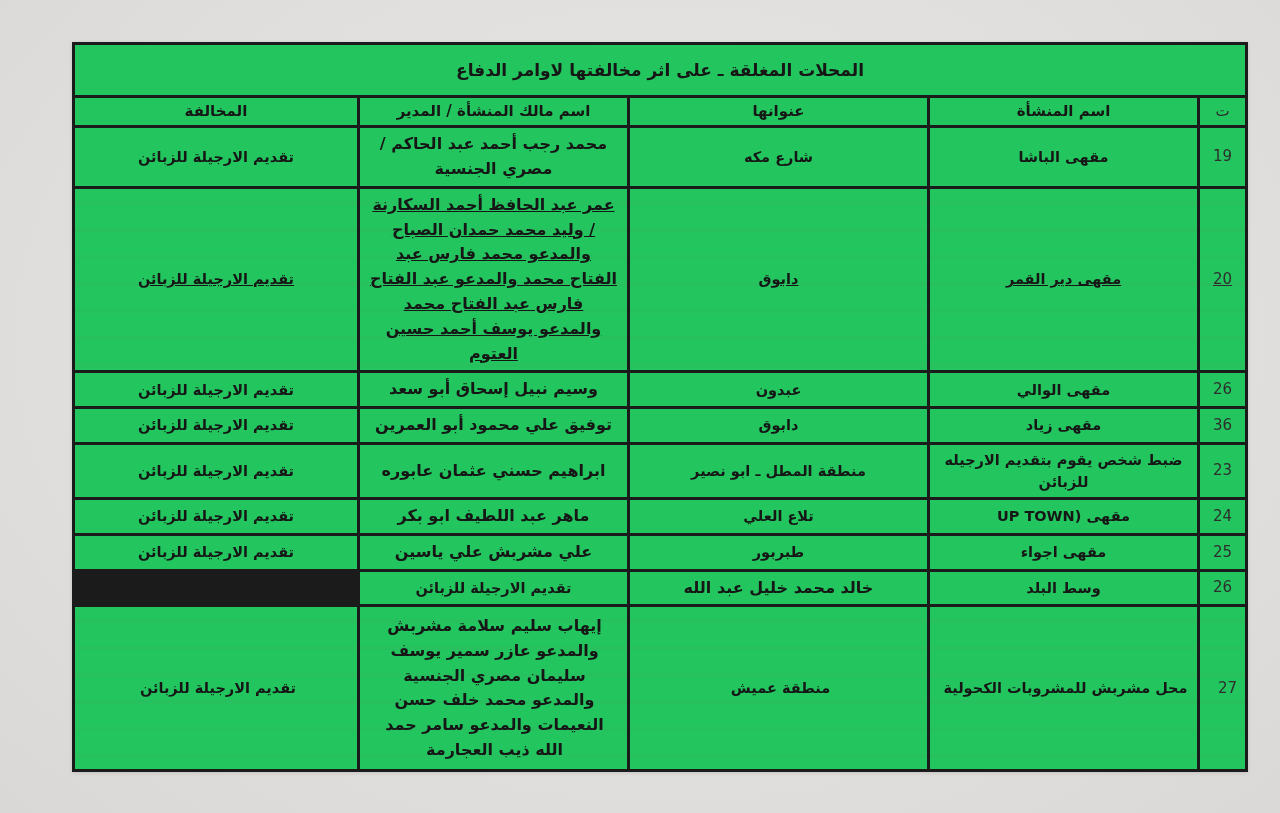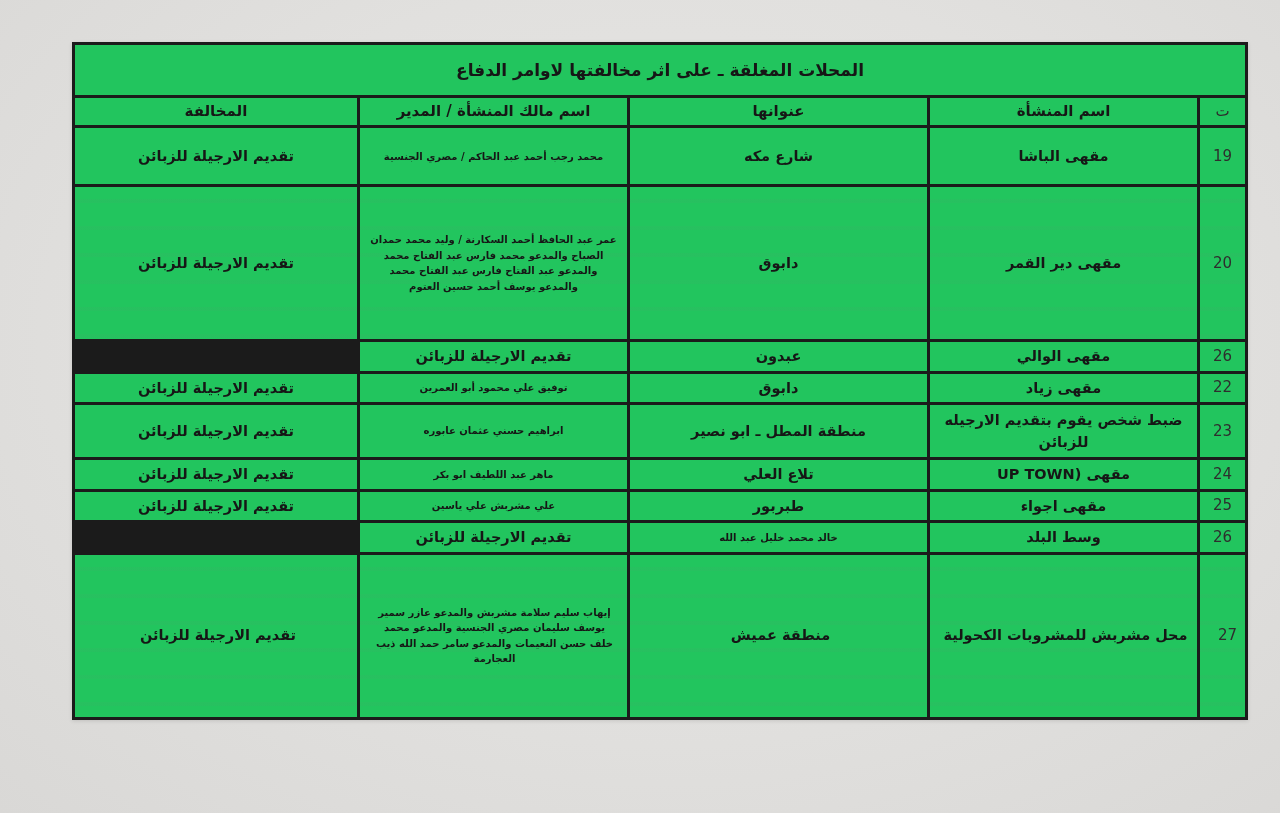--- a/index.html
+++ b/index.html
@@ -40,27 +40,27 @@
     line-height: 1.55;
     padding: 3px 8px;
   }
   .title-row { grid-template-columns: 1fr; }
   .title-cell { min-height: 50px; font-size: 17px; letter-spacing: 0.2px; }
   .header-row .cell { min-height: 26px; font-size: 15px; padding: 2px 6px; }
   .idx-cell { font-weight: normal; font-size: 15px; color: #2e2e2e; padding: 2px 2px; }
 
   
   .r19 .cell { min-height: 56px; }
-  .r20 .cell { min-height: 152px; }
+  .r20 .cell { min-height: 152px; text-decoration: underline; }
   .r21 .cell, .r22 .cell, .r24 .cell, .r25 .cell { min-height: 23px; }
   .r23 .cell { min-height: 52px; }
   .r26 .cell { min-height: 22px; }
   .r27 .cell { min-height: 162px; padding-left: 12px; }
 
-  .owner-cell { font-size: 10px; padding: 4px 10px; }
+  .owner-cell { font-size: 16px; padding: 4px 10px; }
   .name-cell  { font-size: 14.5px; }
 
   
   .bleed .cell {
     background-image:
       repeating-linear-gradient(180deg,
         rgba(125,122,118,0.055) 0px, rgba(125,122,118,0.055) 4px,
         transparent 4px, transparent 27px);
     background-position: 0 12px;
   }
@@ -95,25 +95,26 @@
     <div class="cell name-cell">مقهى دير القمر</div>
     <div class="cell">دابوق</div>
     <div class="cell owner-cell">عمر عبد الحافظ أحمد السكارنة / وليد محمد حمدان الصباح والمدعو محمد فارس عبد الفتاح محمد والمدعو عبد الفتاح فارس عبد الفتاح محمد والمدعو يوسف أحمد حسين العتوم</div>
     <div class="cell">تقديم الارجيلة للزبائن</div>
   </div>
 
   <div class="row r21">
     <div class="cell idx-cell">26</div>
     <div class="cell name-cell">مقهى الوالي</div>
     <div class="cell">عبدون</div>
+    <div class="cell owner-cell">وسيم نبيل إسحاق أبو سعد</div>
     <div class="cell">تقديم الارجيلة للزبائن</div>
   </div>
 
   <div class="row r22">
-    <div class="cell idx-cell">22</div>
+    <div class="cell idx-cell">36</div>
     <div class="cell name-cell">مقهى زياد</div>
     <div class="cell">دابوق</div>
     <div class="cell owner-cell">توفيق علي محمود أبو العمرين</div>
     <div class="cell">تقديم الارجيلة للزبائن</div>
   </div>
 
   <div class="row r23">
     <div class="cell idx-cell">23</div>
     <div class="cell name-cell">ضبط شخص يقوم بتقديم الارجيله للزبائن</div>
     <div class="cell">منطقة المطل ـ ابو نصير</div>

